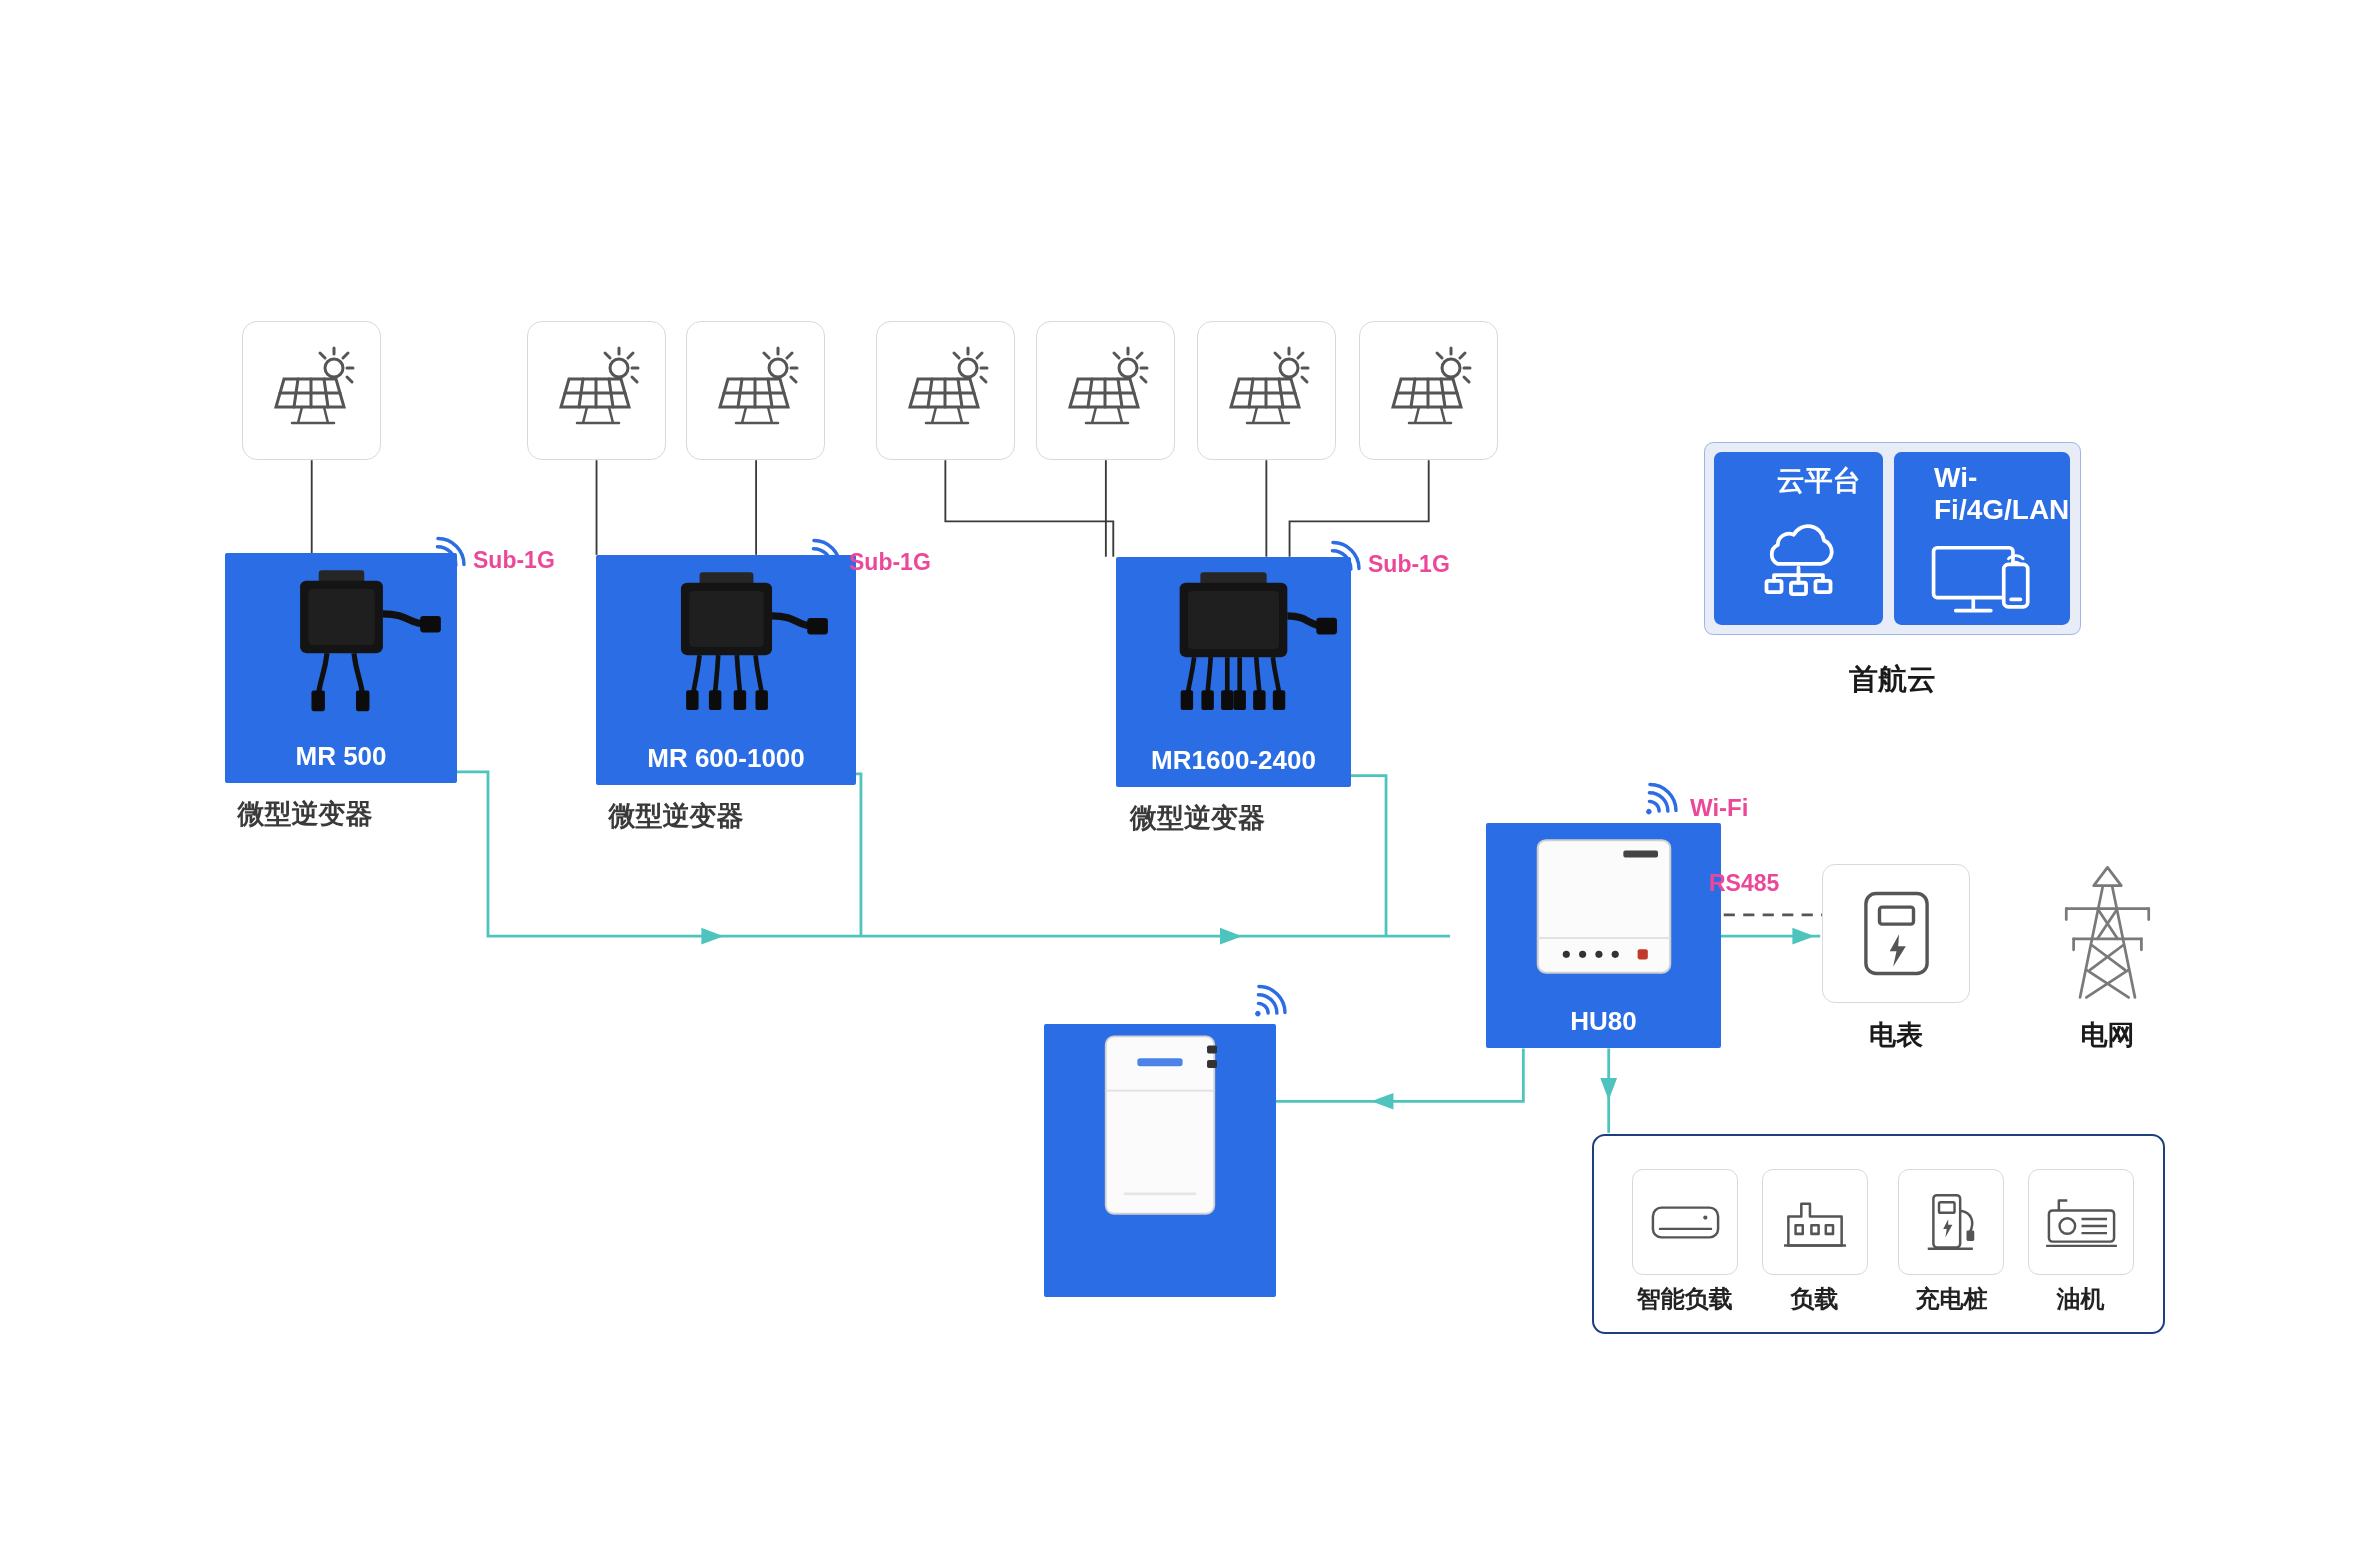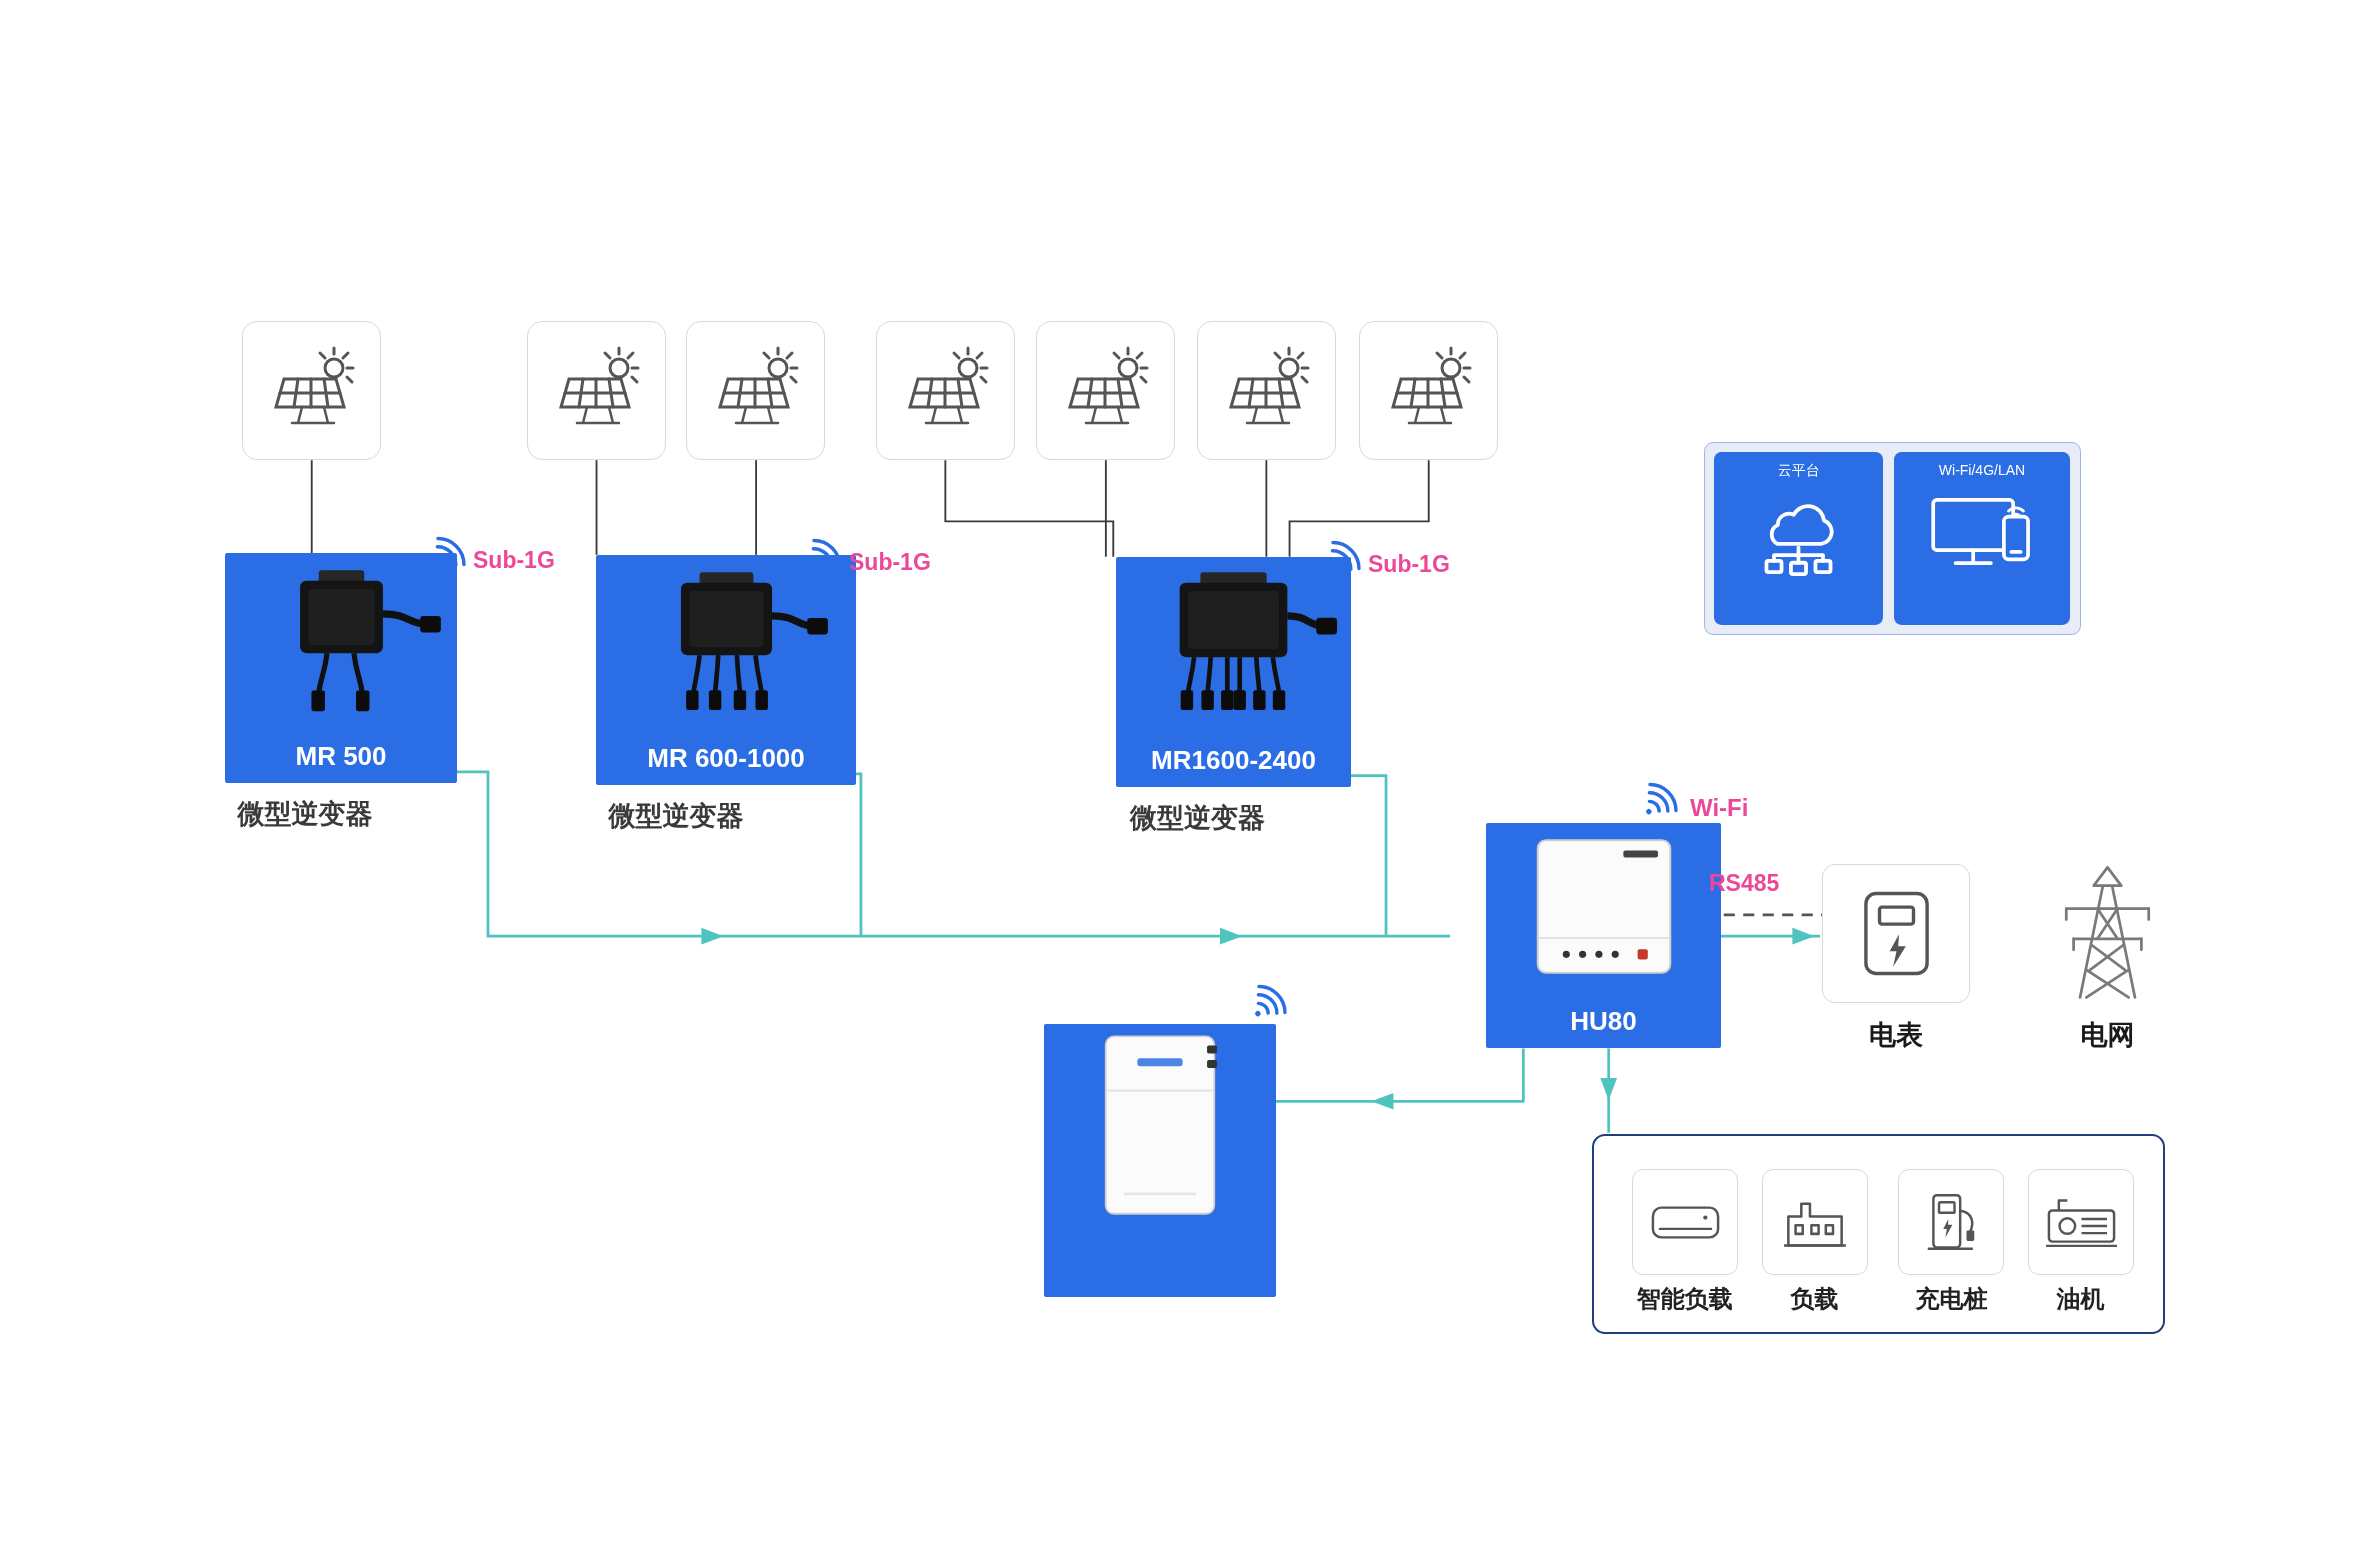--- a/index.html
+++ b/index.html
@@ -14,21 +14,21 @@
             align-items:center;box-sizing:border-box;margin-left:36px;}
   .model-label{position:absolute;bottom:11px;left:0;width:100%;text-align:center;
                font-weight:bold;font-size:26px;color:#fff;}
   .type-label{position:absolute;text-align:center;font-weight:bold;font-size:27px;color:#3a3a3a;z-index:2;}
   .radio-label{position:absolute;font-weight:bold;font-size:23px;color:#ec4899;z-index:2;}
   .signal{position:absolute;width:46px;height:46px;z-index:2;}
   .cloud-outer{position:absolute;left:1704px;top:442px;width:377px;height:193px;background:#e7ecf7;
                border:1.9px solid #9db4e8;border-radius:9.3px;box-sizing:border-box;z-index:2;}
   .cloud-inner{position:absolute;background:#2b6de4;border-radius:7.4px;color:#fff;
                display:flex;flex-direction:column;align-items:center;box-sizing:border-box;}
-  .cloud-inner .hdr{margin-top:9.3px;font-weight:normal;font-size:14px;}
+  .cloud-inner .hdr{margin-top:9.3px;font-weight:bold;font-size:28px;margin-left:40px;}
   .center-label{position:absolute;text-align:center;font-weight:bold;color:#1a1a1a;z-index:2;}
   .plain-box{background:#fff;border:1.9px solid #d9d9d9;border-radius:13px;display:flex;
              align-items:center;justify-content:center;box-sizing:border-box;}
   .loads-outer{position:absolute;left:1548px;top:1134px;width:573px;height:200px;background:#fff;
                border:2.8px solid #1d3f7e;border-radius:13px;box-sizing:border-box;z-index:2;margin-left:44px;}
   .load-item{position:absolute;top:33px;width:106px;height:106px;background:#fff;border:1.9px solid #d9d9d9;
              border-radius:11px;display:flex;align-items:center;justify-content:center;box-sizing:border-box;}
   .load-label{position:absolute;top:147px;width:139px;text-align:center;font-weight:bold;font-size:24px;color:#222;}
   .battery-labels{position:absolute;bottom:9.3px;left:0;width:100%;text-align:center;font-weight:bold;
                   font-size:25px;line-height:33px;color:#fff;}
@@ -293,20 +293,21 @@
           <use href="#sym-cloud"></use>
         </svg>
     </div>
     <div class="cloud-inner" style="left:189px;top:9.3px;width:176px;height:173px">
       <div class="hdr">Wi-Fi/4G/LAN</div>
       <svg width="121" height="93" style="margin-top:7.4px" viewBox="0 0 130 100">
           <use href="#sym-monitor"></use>
         </svg>
     </div>
   </div>
+  <div class="center-label" style="left:1704px;top:660px;width:377px;font-size:29px">首航云</div>
 
   <div class="node blue-box" style="left:1450px;top:823px;width:235px;height:225px">
     <svg width="176" height="153" style="margin-top:11px" viewBox="0 0 190 165">
         <use href="#sym-hu80"></use>
       </svg>
     <div class="model-label">HU80</div>
   </div>
   <svg class="signal" style="left:1634px;top:779px" viewBox="0 0 50 50" width="46" height="46">
       <use href="#sym-wifi"></use>
     </svg>

